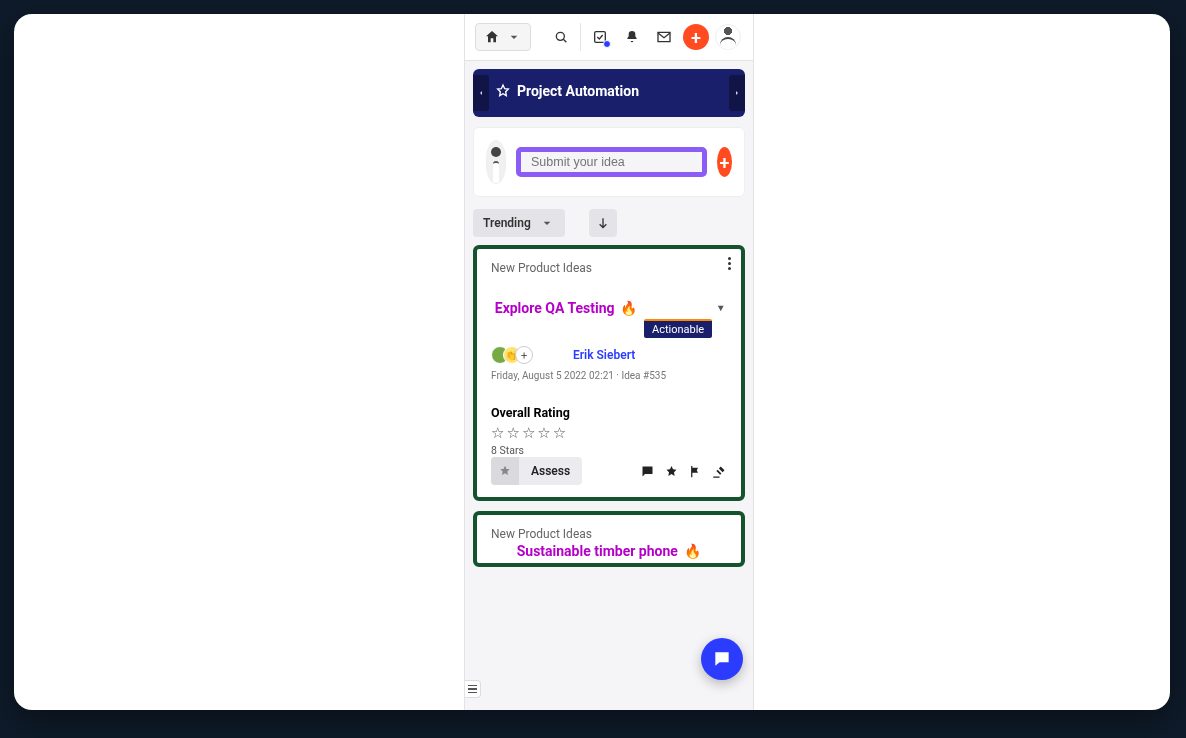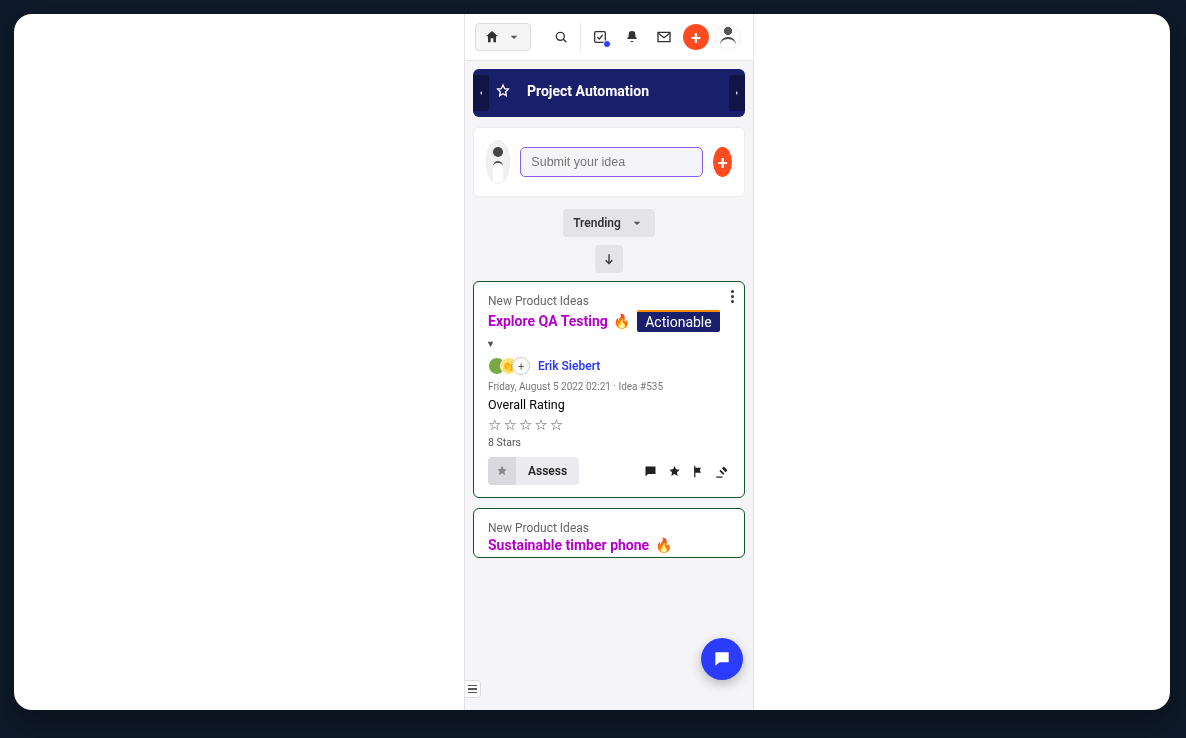--- a/index.html
+++ b/index.html
@@ -82,21 +82,21 @@
   .hero {
     margin: 8px;
     background: #1a1f6c;
     color: #fff;
     border-radius: 6px;
     position: relative;
     padding: 14px 22px 18px 22px;
   }
   .hero-title {
     font-weight: 700; font-size: 14px;
-    display:flex; align-items:center; gap:16px;
+    display:flex; align-items:center; gap:6px;
   }
   .hero-desc {
     margin-top: 8px;
     font-size: 12px;
     line-height: 1.45;
     color: #e6e7f5;
   }
   .hero-arrow {
     position:absolute; top:50%; transform:translateY(-50%);
     width:16px; height:36px; background: rgba(0,0,0,0.35);
@@ -116,87 +116,87 @@
   }
   .submit-avatar {
     width: 38px; height:44px; border-radius: 50% / 45%;
     background:#f0f0f0; position:relative; overflow:hidden;
     border:1px solid #eee;
   }
   .submit-avatar::before{content:'';position:absolute;top:6px;left:50%;transform:translateX(-50%);width:10px;height:10px;border-radius:50%;background:#444;}
   .submit-avatar::after{content:'';position:absolute;bottom:-2px;left:6px;right:6px;height:22px;background:#fff;border-radius:12px 12px 0 0;border-top:2px solid #555;}
   .submit-input {
     flex:1;
-    border:1px solid #8b5cf6;
+    border:5px solid #8b5cf6;
     background:#f5f5f7;
     border-radius:5px;
     height:30px; padding:0 10px;
     font-size: 12.5px; color:#888;
   }
   .submit-plus {
     width:30px;height:30px;border-radius:50%;
     background:#ff4b1f;color:#fff;
     display:flex;align-items:center;justify-content:center;
     font-size:18px;font-weight:600;
   }
 
   
   .filter-row {
     padding: 4px 8px 8px 8px;
-    display:flex; align-items:center; gap:8px;flex-direction:column;
+    display:flex; align-items:center; gap:24px;
   }
   .filter-chip, .sort-chip {
     background:#e4e4e8; border-radius:4px;
     height:28px; display:flex; align-items:center;
     padding:0 10px; gap:8px; font-size:12px; font-weight:600; color:#333;
   }
   .sort-chip { width:28px; justify-content:center; padding:0;}
 
   
   .card {
     margin: 0 8px 10px 8px;
-    background:#fff; border:1px solid #14532d; border-radius:6px;
+    background:#fff; border:4px solid #14532d; border-radius:6px;
     padding: 12px 14px;
     position:relative;
   }
   .card .kebab {
     position:absolute; top:8px; right:10px; color:#444;
     display:flex; flex-direction:column; gap:2px;
   }
   .card .kebab span{width:3px;height:3px;background:#333;border-radius:50%;}
   .card-cat { font-size:12px; color:#666; }
   .card-title {
     margin-top:2px;
     font-size:14px; font-weight:700; color:#b400c8;
-    display:flex; align-items:center; gap:6px; flex-wrap:wrap;
+    display:flex; align-items:center; gap:6px; flex-wrap:wrap;justify-content:center;
   }
   .pill {
     background:#1a1f6c; color:#fff;
-    font-size:14px; padding:2px 8px; border-radius:2px;
+    font-size:11px; padding:2px 8px; border-radius:2px;
     border-top:2px solid #ff8a00;
     font-weight:400;
+    margin-top:42px;
   }
   .caret-sm{font-size:10px;color:#555;}
   .author-row {
     margin-top:8px; display:flex; align-items:center; gap:8px;
   }
   .reactions {
     display:flex; align-items:center;
   }
   .r-av {width:18px;height:18px;border-radius:50%;background:#7a4; border:1px solid #fff;}
   .r-emo {width:18px;height:18px;border-radius:50%;background:#ffe36e;border:1px solid #fff;margin-left:-6px; font-size:10px; display:flex;align-items:center;justify-content:center;}
   .r-plus {width:18px;height:18px;border-radius:50%;border:1px solid #ccc;margin-left:-6px;font-size:11px;display:flex;align-items:center;justify-content:center;color:#555;background:#fff;}
-  .author-name { font-size:12px; font-weight:600; color:#2b3cff; }
+  .author-name { font-size:12px; font-weight:600; color:#2b3cff;margin-left:32px; }
   .meta { margin-top:6px; font-size:10px; color:#777; }
   .body { margin-top:10px; font-size:12px; line-height:1.45; color:#222; }
-  .rating-h { margin-top:5px; font-size:12.5px; font-weight:400; }
+  .rating-h { margin-top:24px; font-size:12.5px; font-weight:700; }
   .stars { margin-top:4px; color:#555; letter-spacing:2px; font-size:15px;}
   .stars-sub { font-size:10.5px; color:#555; margin-top:2px;}
   .card-actions {
-    margin-top:8px;
     display:flex; align-items:center; gap:0;
   }
   .assess-btn {
     display:flex; align-items:center; background:#ececf0; border-radius:4px; overflow:hidden;
   }
   .assess-btn .aicon{width:28px;height:28px;background:#d9d9de;display:flex;align-items:center;justify-content:center;}
   .assess-btn .alabel{padding:0 12px;font-size:12px;font-weight:600;color:#222;}
   .card-actions .sp{flex:1;}
   .act-icons{display:flex;align-items:center;gap:8px;color:#222;}
   .act-icons .ico svg{width:15px;height:15px;}

